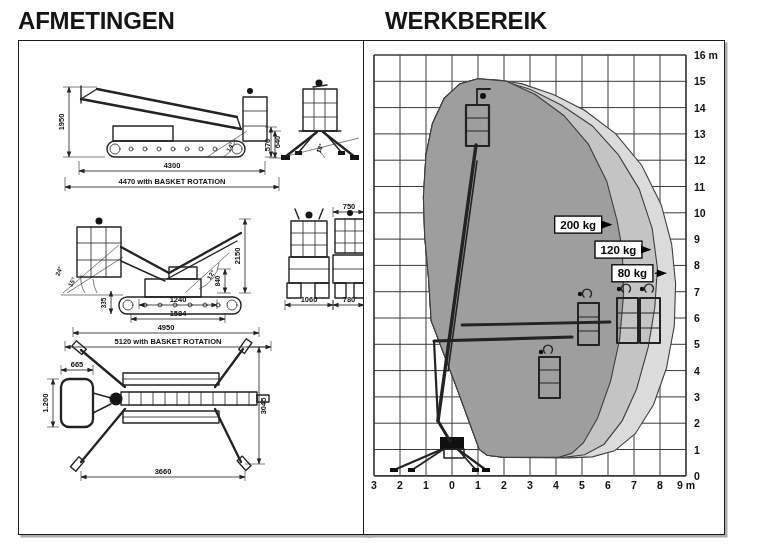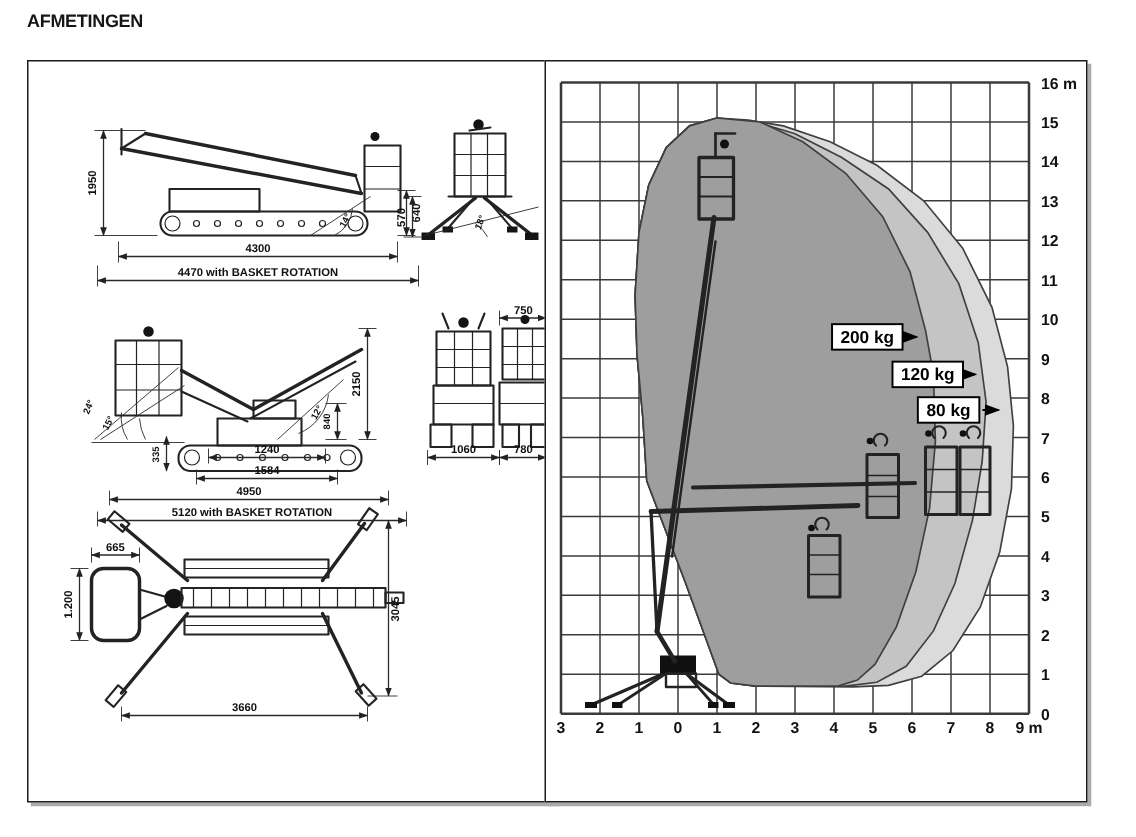--- a/index.html
+++ b/index.html
@@ -1,18 +1,18 @@
 <!DOCTYPE html>
 <html><head>
 <meta charset="utf-8">
 <style>
   html,body{margin:0;padding:0;background:#fff}
   .page{position:relative;width:757px;height:558px;background:#fff;
         font-family:"Liberation Sans",sans-serif;overflow:hidden}
-  .sec-title{position:absolute;top:7px;font-size:12px;font-weight:700;color:#151515;letter-spacing:-0.2px}
+  .sec-title{position:absolute;top:7px;font-size:24px;font-weight:700;color:#151515;letter-spacing:-0.2px}
   #t-left{left:18px}
   #t-right{left:385px}
   .panel{position:absolute;top:40px;height:493px;border:1.6px solid #1c1c1c;background:#fff;
          box-shadow:2.5px 2.5px 0 #ababab;box-sizing:content-box}
   #p-left{left:18px;width:350px}
   #p-right{left:363px;width:360px}
   svg{display:block}
   .mln{stroke:#232323;fill:none;stroke-linecap:round;stroke-linejoin:round}
   .w1{stroke-width:0.8}
   .w2{stroke-width:1.4}
@@ -21,20 +21,21 @@
   .tik{stroke:#2a2a2a;stroke-width:0.6;fill:none}
   .dt{font-size:7.5px;font-weight:700;fill:#101010;font-family:"Liberation Sans",sans-serif}
   .dts{font-size:6.3px}
 </style>
 </head>
 <body>
 
 <div class="page">
 
   <div class="sec-title" id="t-left">AFMETINGEN</div>
+  <div class="sec-title" id="t-right">WERKBEREIK</div>
 
   <div class="panel" id="p-left">
     <svg width="346" height="489" viewBox="0 0 346 489">
       <defs>
         <marker id="dar" viewBox="0 0 8 8" refX="7.5" refY="4" markerWidth="7" markerHeight="7" orient="auto-start-reverse">
           <path d="M0,1 L8,4 L0,7 z" fill="#222"></path>
         </marker>
       </defs>
 
       <g>

